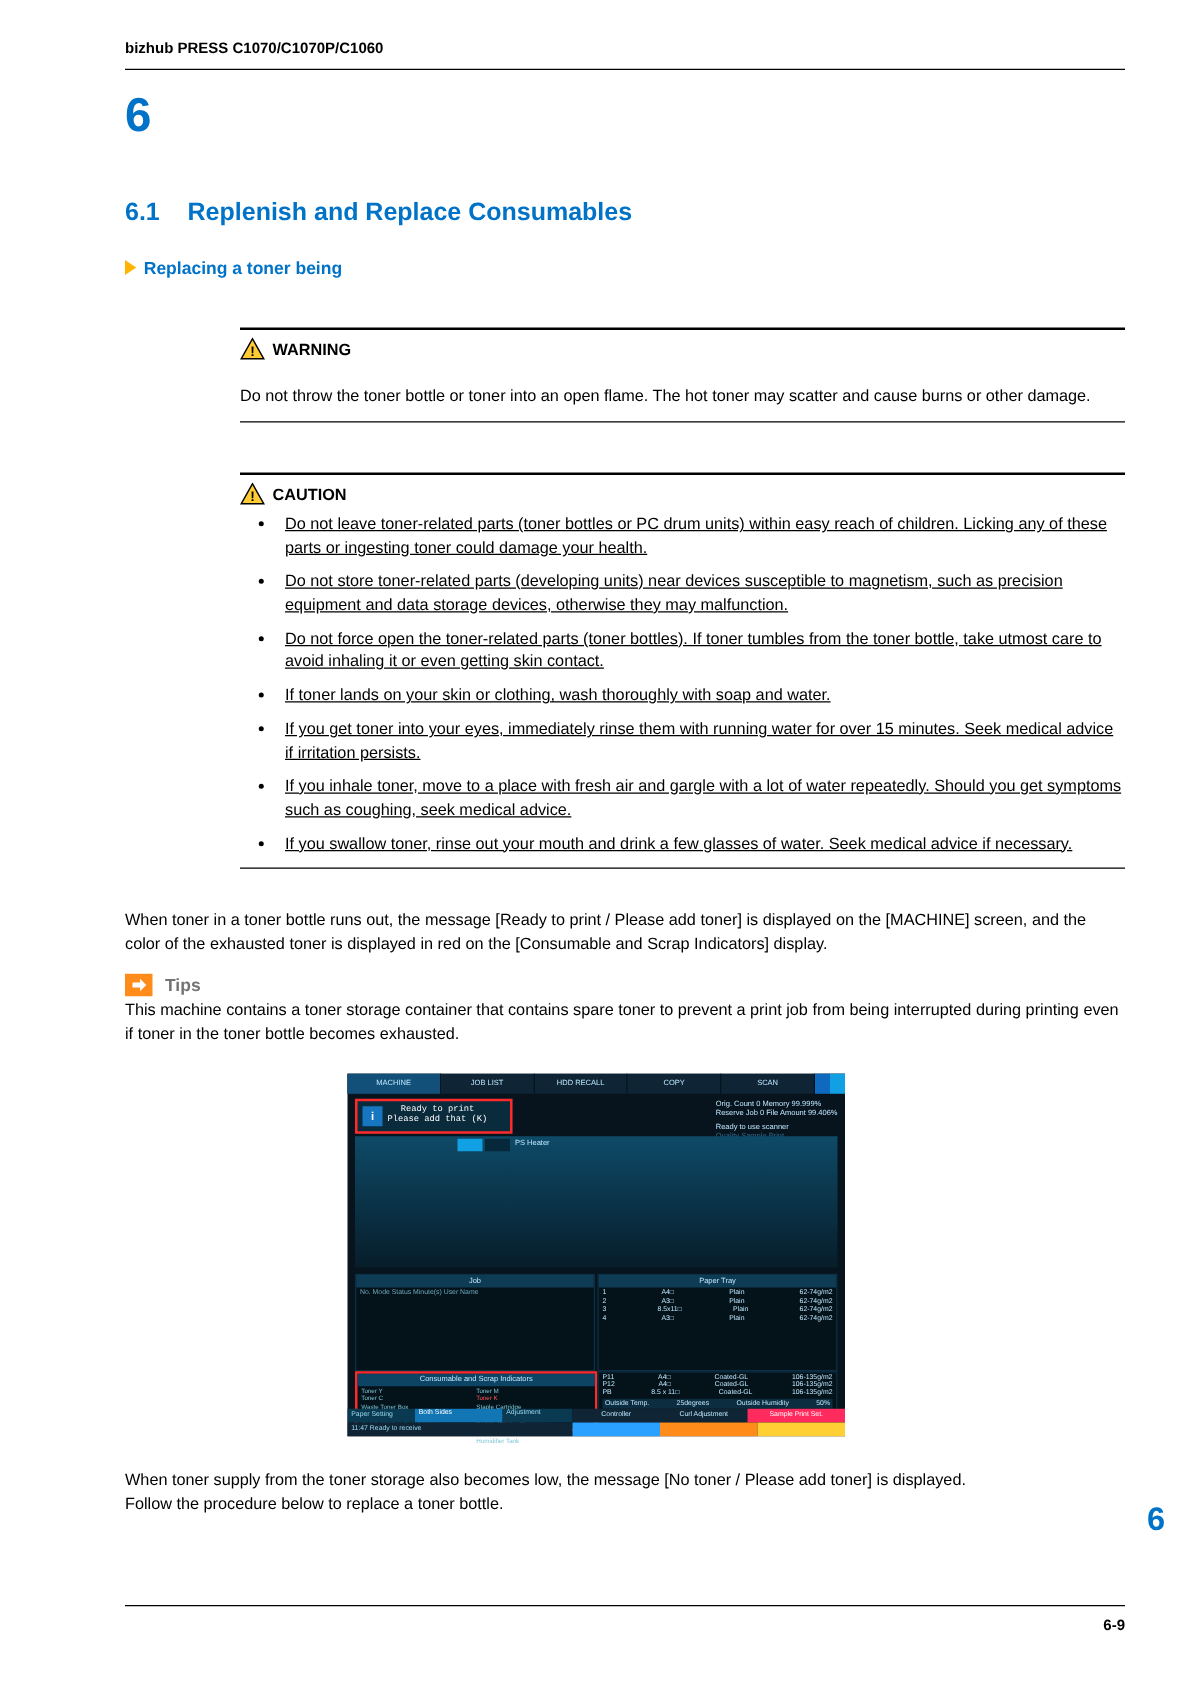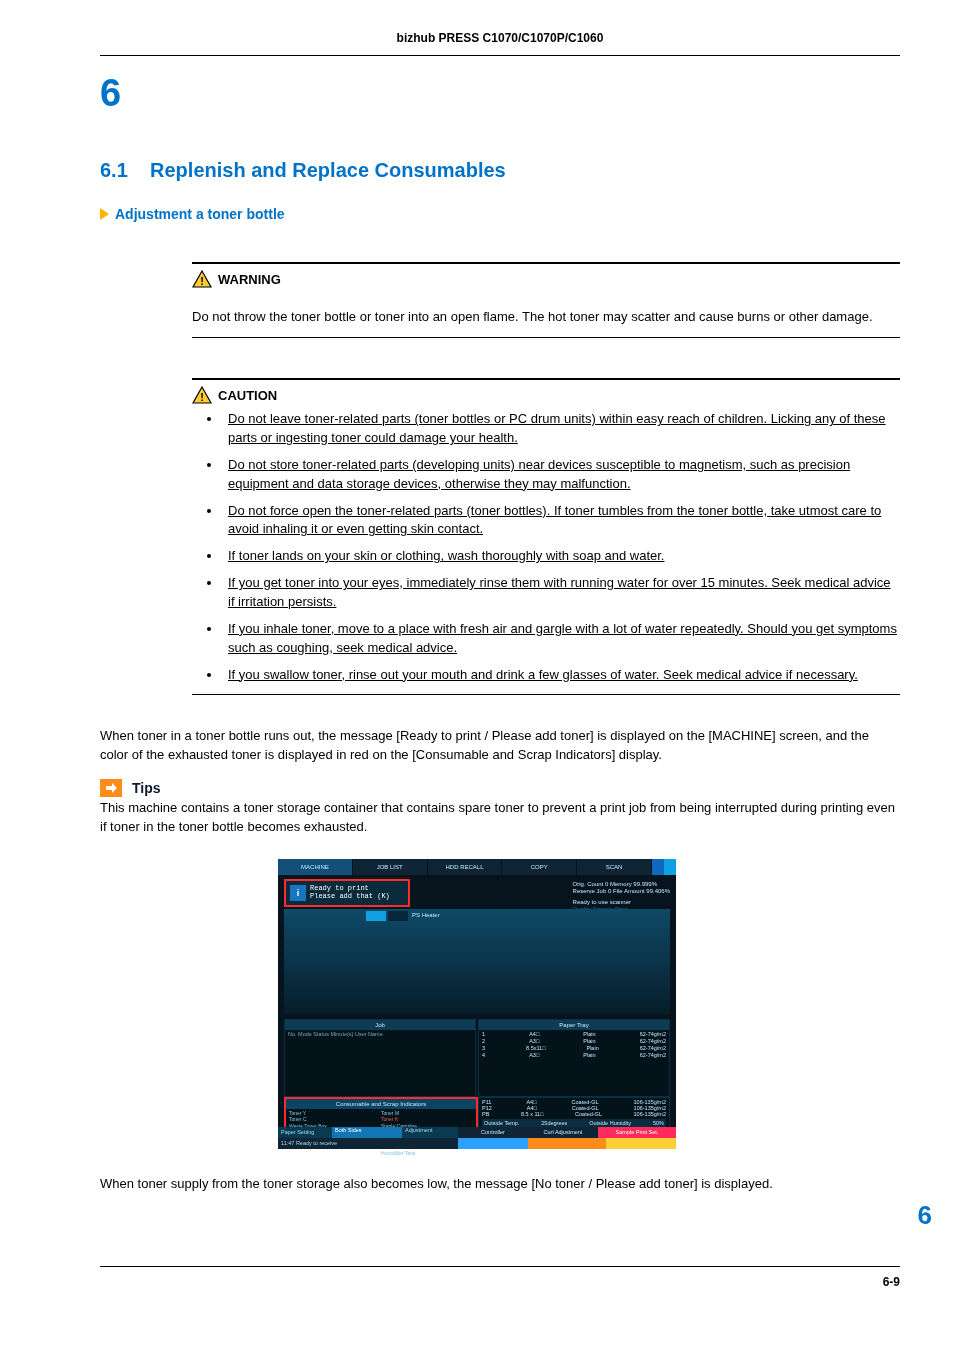--- a/index.html
+++ b/index.html
@@ -10,21 +10,21 @@
     background: #fff;
   }
   .page {
     width: 954px;
     min-height: 1351px;
     box-sizing: border-box;
     padding: 30px 54px 24px 100px;
     position: relative;
   }
   .header {
-    text-align: center;
+    text-align: left;
     font-size: 12px;
     font-weight: bold;
     line-height: 1.45;
   }
   .divider {
     border: none;
     border-top: 1px solid #000;
     margin: 8px 0 16px 0;
   }
   .chapter-heading {
@@ -113,21 +113,21 @@
   }
   .tips-icon {
     width: 22px; height: 18px;
     background: #ff8c1a;
     margin-right: 10px;
     display: flex;
     align-items: center;
     justify-content: center;
   }
   .tips-title {
-    color: #0f172a;
+    color: #737373;
     font-weight: bold;
     font-size: 14px;
   }
   .screenshot {
     width: 398px;
     height: 290px;
     margin: 22px 0 0 178px;
     background: #07131d;
     position: relative;
     font-size: 7px;
@@ -168,20 +168,21 @@
     color: #fff;
     margin: 0 4px;
     display:flex;align-items:center;justify-content:center;
     font-weight:bold;font-size:9px;
   }
   .ready-text {
     color: #fff;
     font-family: 'Courier New', monospace;
     font-size: 7px;
     line-height: 1.1;
+    text-align: center;
   }
   .toprightinfo {
     position:absolute;
     top: 22px; right: 6px;
     font-size: 6px;
     color:#bfe8ff;
     text-align: left;
     line-height: 1.25;
   }
   .mid-panel {
@@ -302,21 +303,21 @@
   </div>
 
   <div class="section-heading">
     <span>6.1</span>
     &nbsp;&nbsp;
     <span>Replenish and Replace Consumables</span>
   </div>
 
   <div class="sub-heading">
     <span class="arrow-icon"></span>
-    <span>Adjustment a toner bottle</span>
+    <span>Replacing a toner being</span>
   </div>
 
   <div class="warning-block">
     <div class="warn-rule-top"></div>
     <div class="warn-header">
       <span class="triangle-icon">
         <svg width="20" height="18">
             <polygon points="10,1 19,17 1,17" fill="#ffcc33" stroke="#000" stroke-width="1.2"></polygon>
             <text x="10" y="15" text-anchor="middle" font-size="11" font-weight="bold">!</text>
           </svg>
@@ -500,19 +501,22 @@
         <div class="c1">11:47  Ready to receive</div>
         <div class="c2"></div>
         <div class="c3"></div>
         <div class="c4"></div>
       </div>
     </div>
   </div>
 
   <div class="body-text" style="margin-top:26px;">
     <div>When toner supply from the toner storage also becomes low, the message [No toner / Please add toner] is displayed.</div>
+    <div>
+      <span>Follow the procedure below to replace a </span><b>toner bottle</b><span>.</span>
+    </div>
   </div>
 
   <div class="page-num-side">6</div>
 
   <hr class="footer-rule">
   <div class="footer-num">6-9</div>
 </div>
 
 </body></html>

